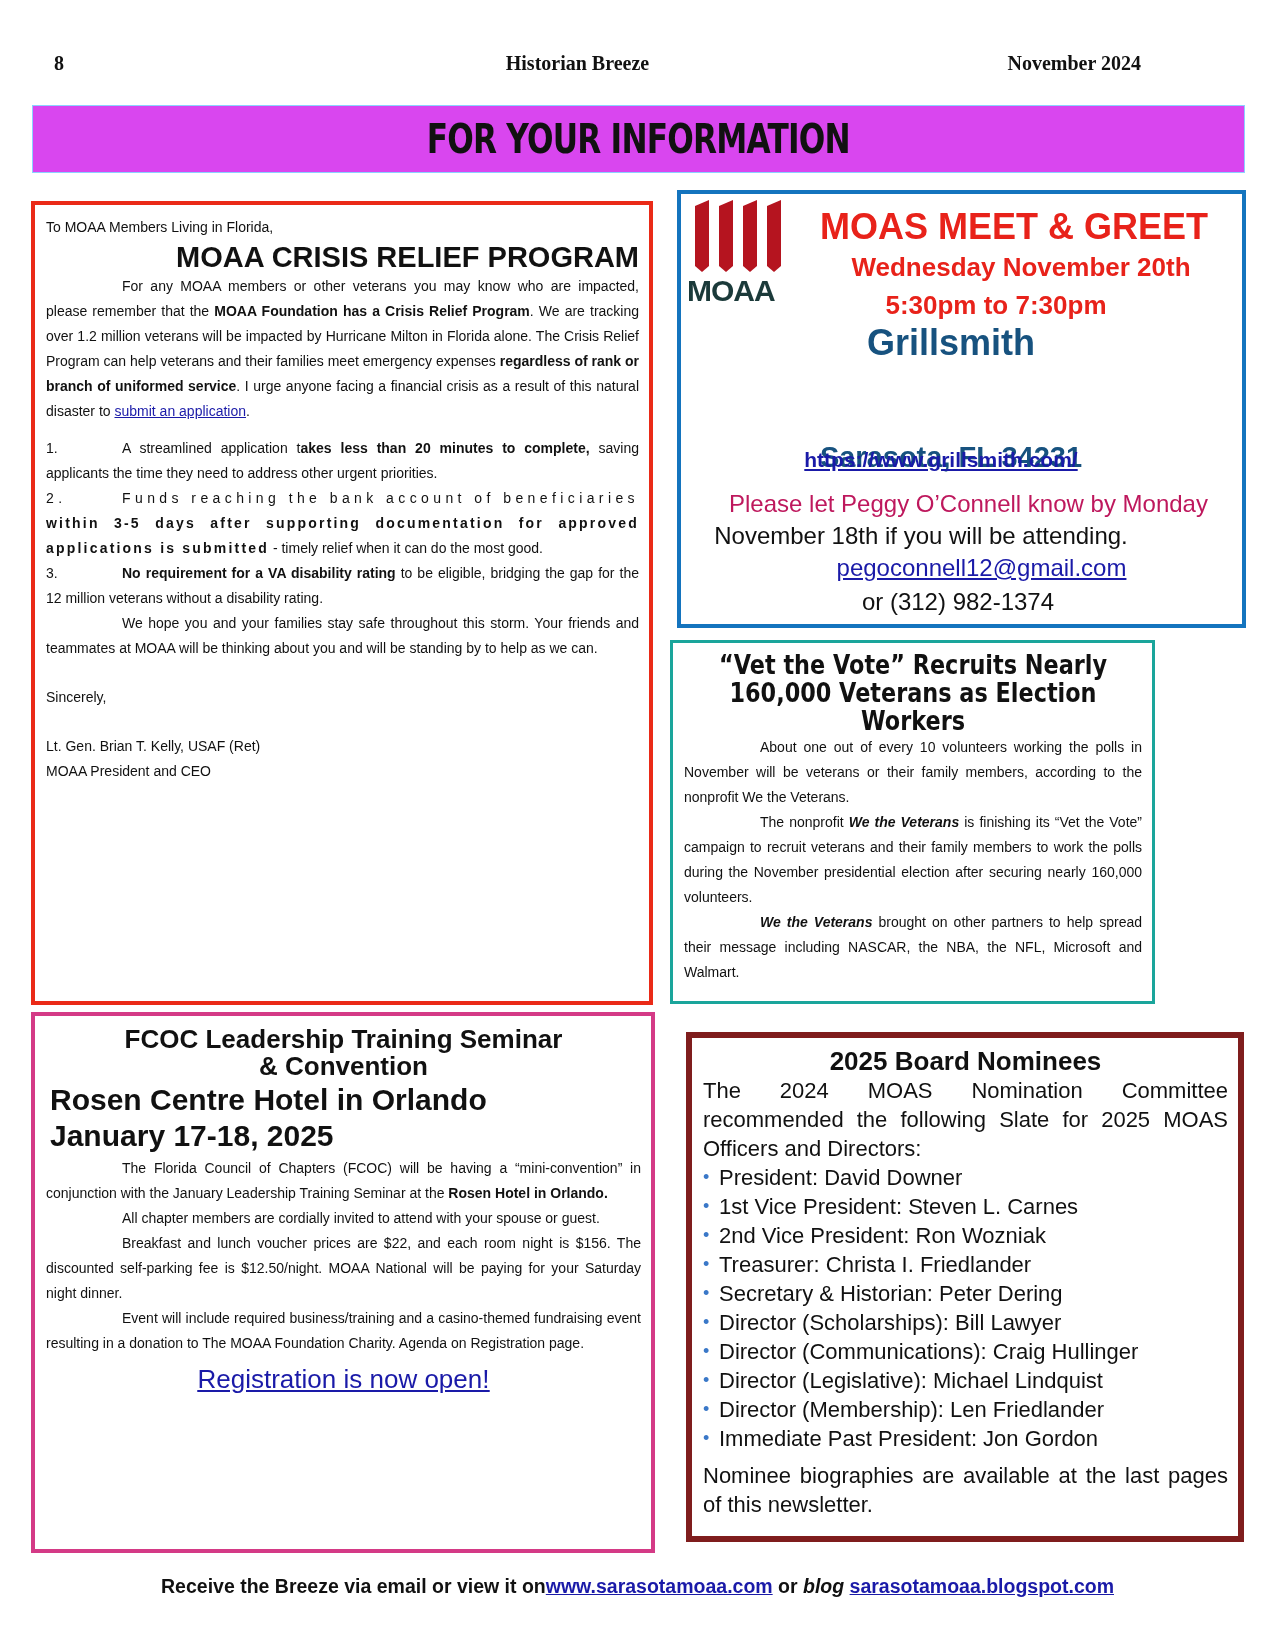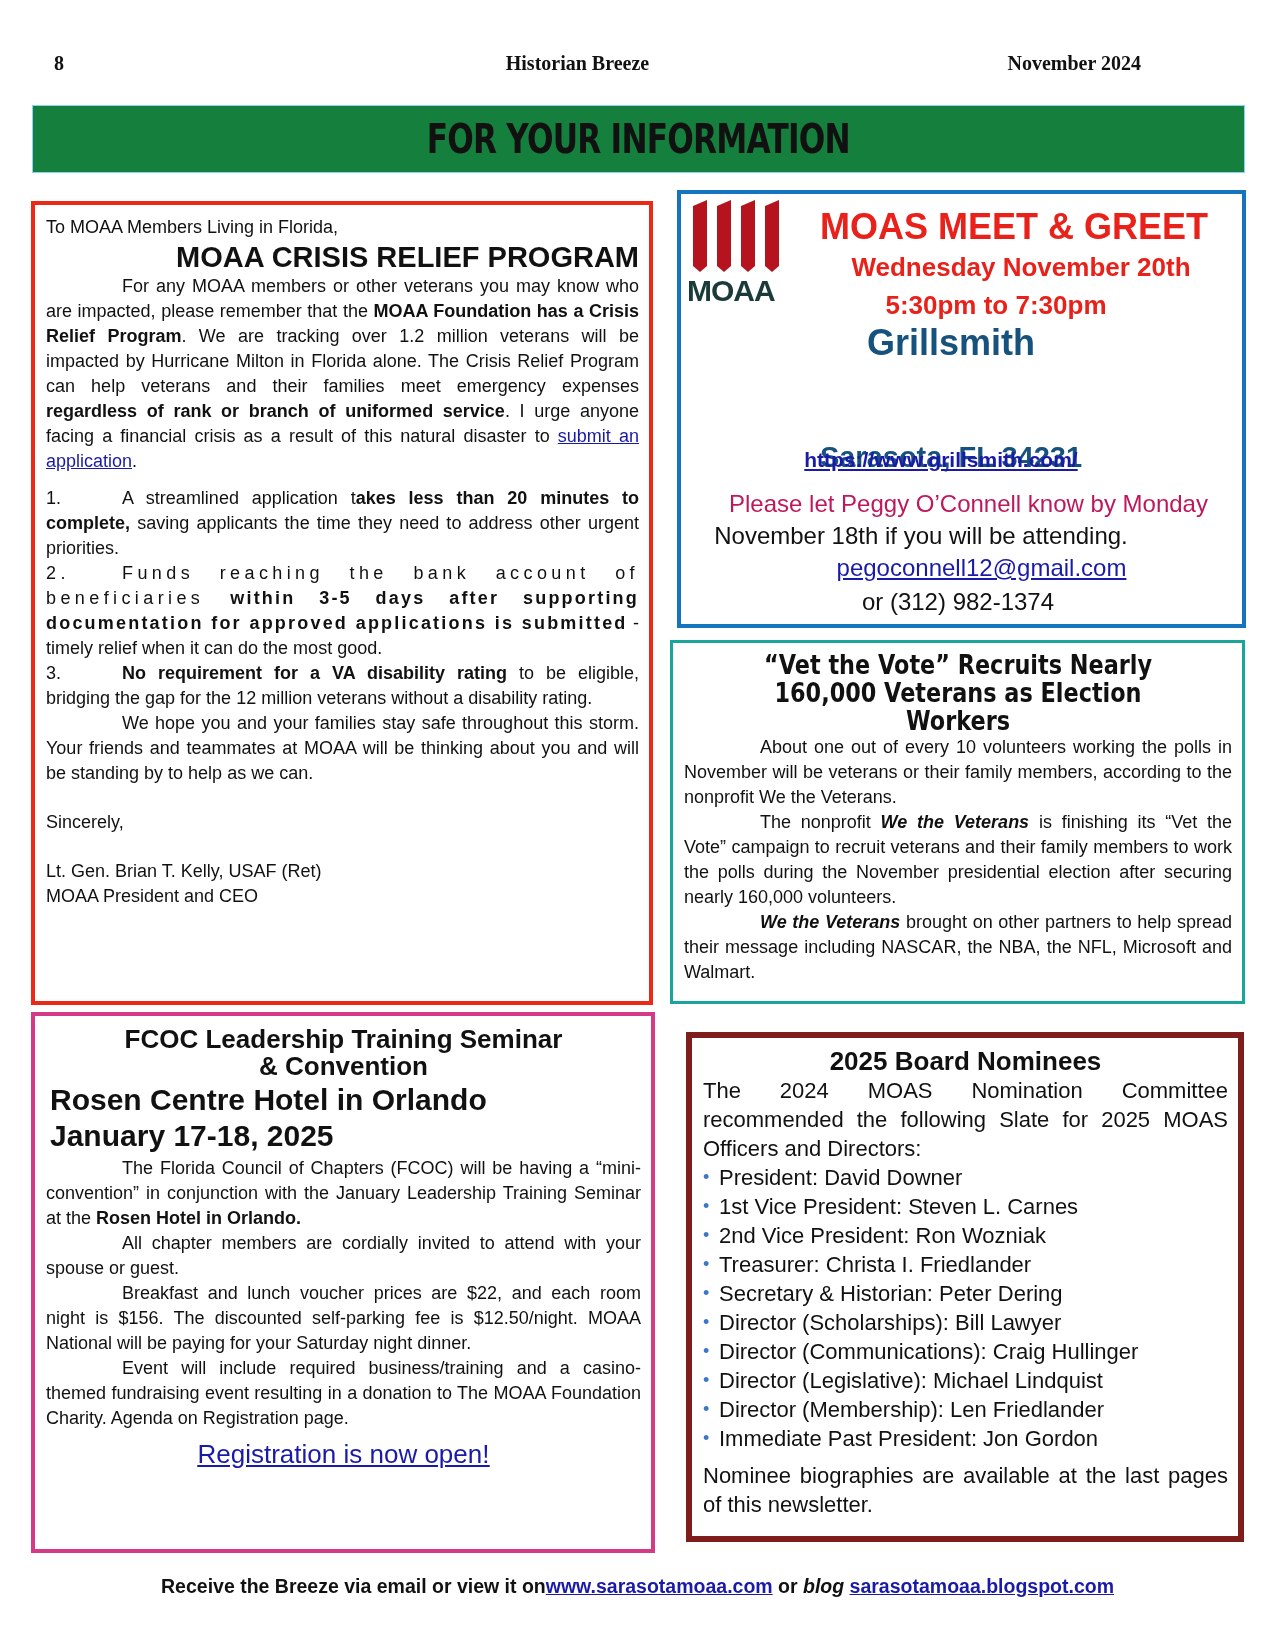--- a/index.html
+++ b/index.html
@@ -1,32 +1,32 @@
 <!DOCTYPE html>
 <html><head>
 <meta charset="utf-8">
 <style>
   html, body { margin: 0; padding: 0; background: #ffffff; }
   body { width: 1275px; height: 1650px; position: relative; overflow: hidden;
          font-family: "Liberation Sans", sans-serif; color: #111; }
   .running-head { position: absolute; top: 52px; font-family: "Liberation Serif", serif;
                   font-weight: bold; font-size: 20px; color: #111; }
   .banner { position: absolute; left: 32px; top: 105px; width: 1213px; height: 68px;
-            background: #15803d; border: 1px solid #8cd2ff; box-sizing: border-box;
+            background: #d946ef; border: 1px solid #8cd2ff; box-sizing: border-box;
             display: flex; align-items: center; justify-content: center; }
   .banner-title { font-family: "DejaVu Sans", sans-serif; font-weight: bold; font-size: 40px;
                   letter-spacing: -1px; color: #111; transform: scaleX(0.78); transform-origin: center; }
   .box { position: absolute; box-sizing: border-box; background: #fff; }
   .box-red { left: 31px; top: 201px; width: 622px; height: 804px; border: 4px solid #ea2a17; padding: 10px 10px 0 11px; }
   .box-blue { left: 677px; top: 190px; width: 569px; height: 438px; border: 4px solid #1474be; }
-  .box-teal { left: 670px; top: 640px; width: 575px; height: 364px; border: 3px solid #1aa59b; padding: 8px 10px 0 11px; }
+  .box-teal { left: 670px; top: 640px; width: 485px; height: 364px; border: 3px solid #1aa59b; padding: 8px 10px 0 11px; }
   .box-pink { left: 31px; top: 1012px; width: 624px; height: 541px; border: 4px solid #d43a86; padding: 10px 10px 0 11px; }
   .box-orange { left: 686px; top: 1032px; width: 558px; height: 510px; border: 6px solid #7f1d1d; padding: 8px 10px 16px 11px; }
 
-  .body-text { font-size: 18px; line-height: 25px; text-align: justify; }
+  .body-text { font-size: 14px; line-height: 25px; text-align: justify; }
   .para { margin: 0; }
   .indent { text-indent: 76px; }
   .link { color: #1a1aa8; text-decoration: underline; }
 
   .crisis-title { font-size: 29px; font-weight: bold; text-align: right; line-height: 34px; margin: 0 0 0 0; }
   .num-label { display: inline-block; width: 76px; }
   .spaced { letter-spacing: 4.4px; }
   .spaced-bold { letter-spacing: 2.2px; }
 
   .meet-title { position: absolute; left: 128px; top: 12px; width: 410px; text-align: center;
@@ -45,21 +45,21 @@
               font-size: 21px; font-weight: bold; color: #1a1aa8; text-decoration: underline; }
   .meet-rsvp1 { position: absolute; left: 0; top: 296px; width: 561px; text-align: center;
                 font-size: 24px; color: #be185d; padding-left: 14px; box-sizing: border-box; }
   .meet-rsvp2 { position: absolute; left: 0; top: 328px; width: 480px; text-align: center;
                 font-size: 24px; color: #111; }
   .meet-email { position: absolute; left: 0; top: 360px; width: 561px; text-align: center;
                 font-size: 24px; color: #1a1aa8; text-decoration: underline; padding-left: 40px; box-sizing: border-box; }
   .meet-phone { position: absolute; left: 0; top: 394px; width: 490px; text-align: center;
                 font-size: 24px; color: #111; margin-left: 32px; }
 
-  .logo { position: absolute; left: 6px; top: 6px; width: 104px; height: 104px; }
+  .logo { position: absolute; left: 6px; top: 6px; width: 104px; height: 104px; text-align: center; }
   .logo-text { position: absolute; left: 0; top: 74px; font-size: 30px; font-weight: bold; color: #1b3a3a; letter-spacing: -1px; }
 
   .vet-title { font-family: "DejaVu Sans", sans-serif; font-weight: bold; font-size: 26px;
                text-align: center; line-height: 28px; margin: 0 0 0 0; transform: scaleX(0.86); transform-origin: center; }
 
   .fcoc-title { font-size: 26px; font-weight: bold; text-align: center; line-height: 27px; margin: 0; }
   .fcoc-sub { font-size: 30px; font-weight: bold; text-align: left; line-height: 32px; margin: 4px; }
   .reg-link { font-size: 26px; text-align: center; color: #1a1aa8; text-decoration: underline; margin-top: 8px; }
 
   .board-title { font-size: 26px; font-weight: bold; text-align: center; line-height: 30px; margin: 0; }

